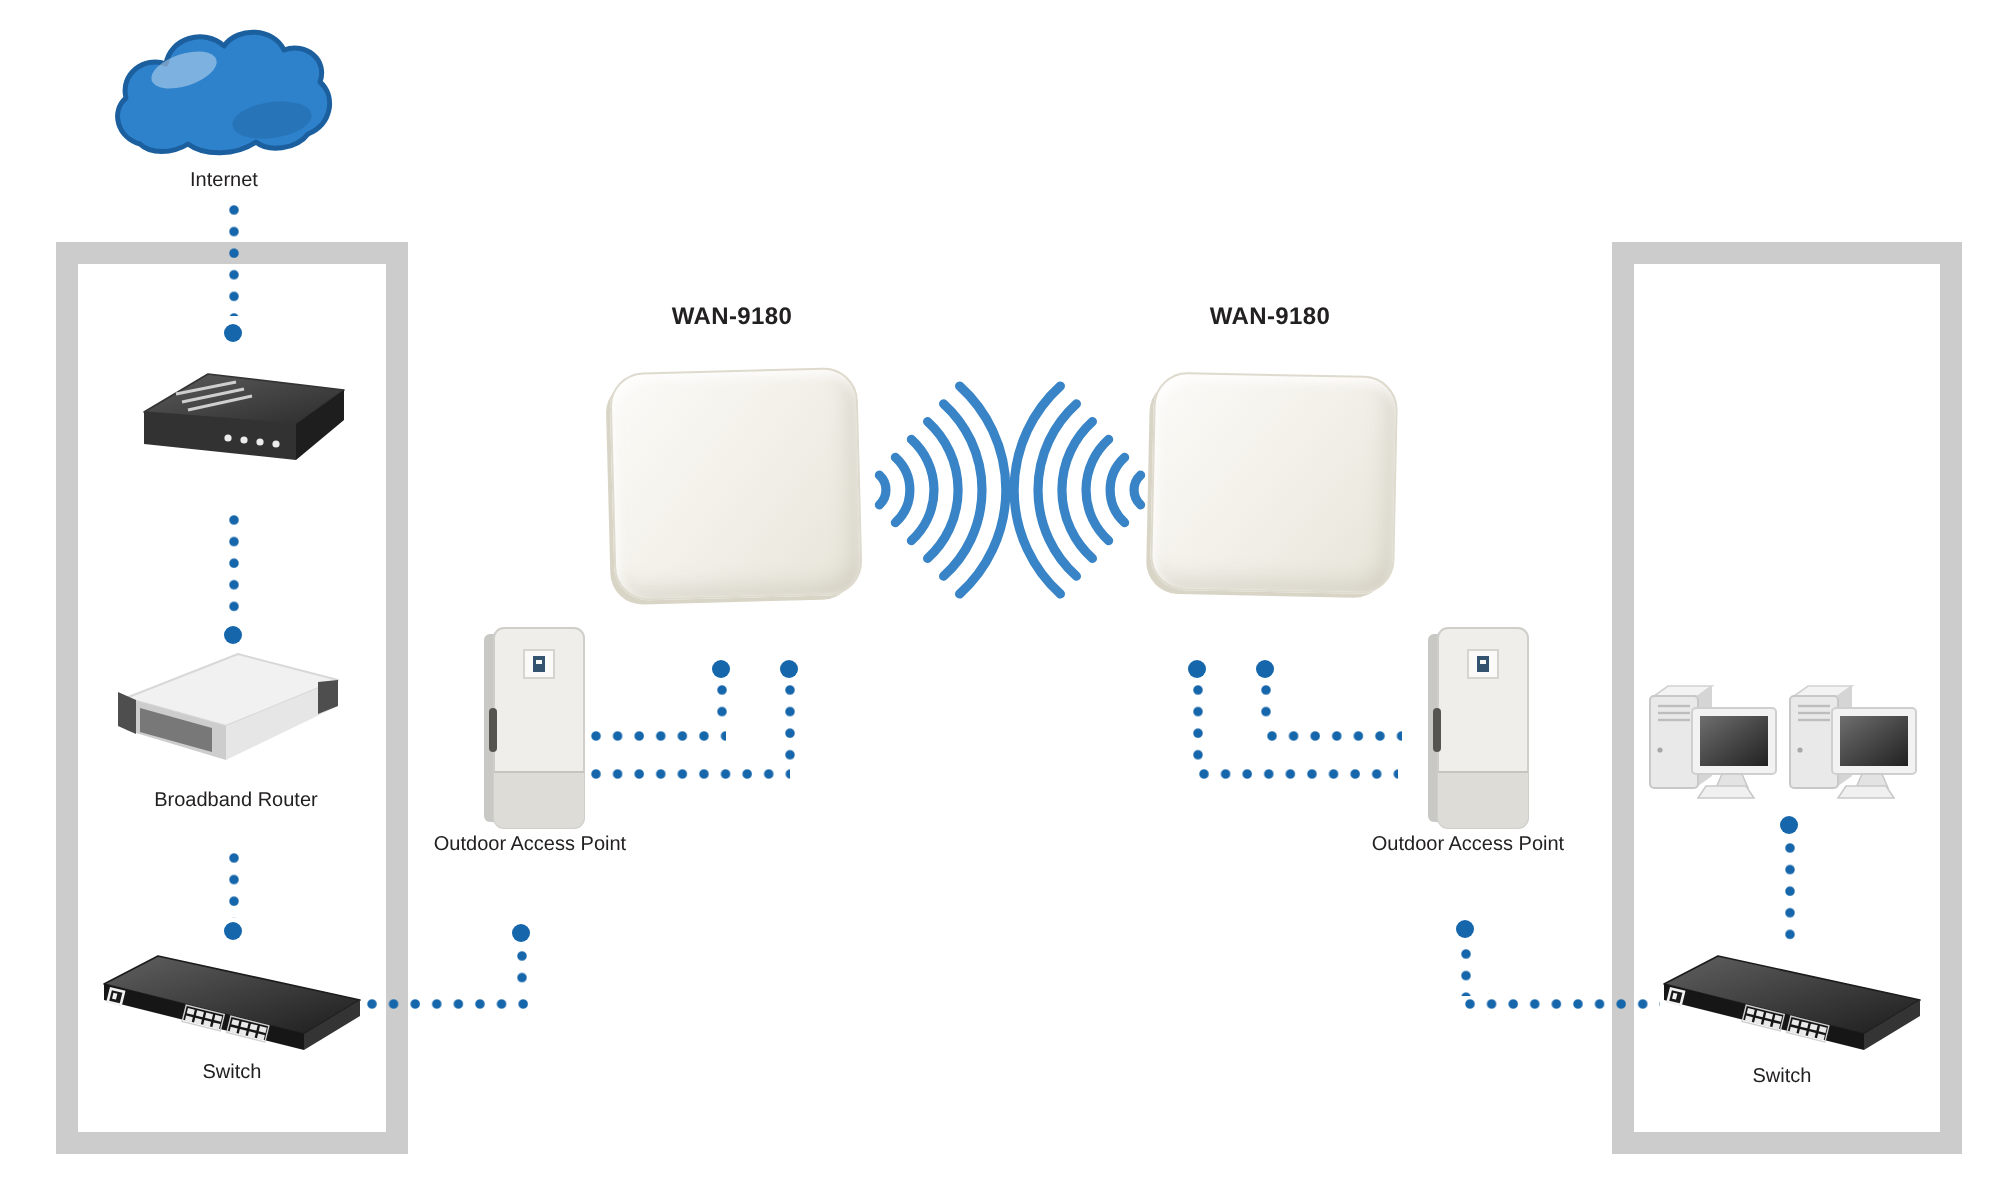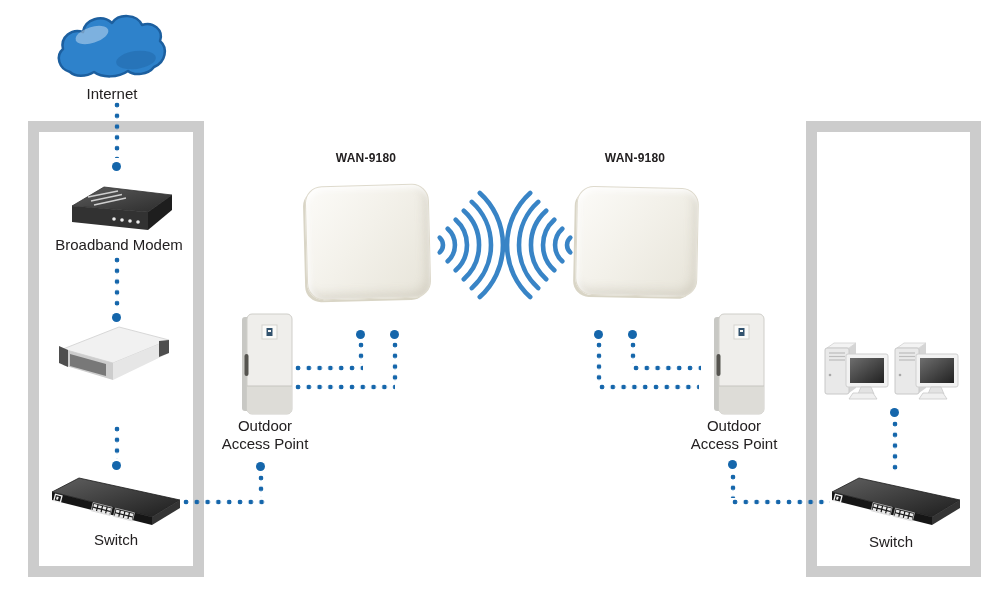--- a/index.html
+++ b/index.html
@@ -4,21 +4,21 @@
 <style>
   :root{
     --dot-blue:#1566ab; --wave-blue:#3884c6; --frame-gray:#cccccc;
     --text:#232021; --cloud-blue:#2e82cb;
   }
   html,body{margin:0;padding:0;background:#ffffff;}
   #canvas{position:relative;width:1000px;height:600px;background:#fff;overflow:hidden;
           font-family:"Liberation Sans",sans-serif;}
   .frame{position:absolute;border:11px solid var(--frame-gray);box-sizing:border-box;z-index:1;background:transparent;}
   .node{position:absolute;z-index:2;}
-  .lbl{position:absolute;font-size:15px;color:var(--text);text-align:center;line-height:1.22;z-index:5;}
+  .lbl{position:absolute;font-size:10px;color:var(--text);text-align:center;line-height:1.22;z-index:5;}
   .lbl.b{font-weight:bold;font-size:12px;letter-spacing:.2px;}
   
   .hd{position:absolute;height:6px;z-index:4;background-repeat:repeat-x;background-size:10.8px 6px;
       background-image:radial-gradient(circle at 3px 3px,var(--dot-blue) 2.05px,rgba(0,0,0,0) 2.65px);}
   .vd{position:absolute;width:6px;z-index:4;background-repeat:repeat-y;background-size:6px 10.8px;
       background-image:radial-gradient(circle at 3px 3px,var(--dot-blue) 2.05px,rgba(0,0,0,0) 2.65px);}
   .bd{position:absolute;width:9px;height:9px;border-radius:50%;background:var(--dot-blue);z-index:4;}
   
   .antenna{position:absolute;border-radius:17px;z-index:2;
     background:linear-gradient(128deg,#fcfbf8 0%,#f3f1ea 45%,#e7e4d9 100%);
@@ -76,35 +76,35 @@
       <polygon points="10,26 86,32 86,50 10,42" fill="#323232"></polygon>
       <polygon points="86,32 110,15 110,30 86,50" fill="#1e1e1e"></polygon>
       <g fill="#ececec">
         <circle cx="52" cy="39" r="1.8"></circle>
           <circle cx="60" cy="40" r="1.8"></circle>
         <circle cx="68" cy="41" r="1.8"></circle>
           <circle cx="76" cy="42" r="1.8"></circle>
       </g>
     </svg>
   </div>
-  <div class="lbl" style="left:44px;top:236px;width:150px">Broadband Modem</div>
 
   <div class="vd" style="left:114px;top:257px;height:52px"></div>
   <div class="bd" style="left:112px;top:313px"></div>
 
   <div class="node" style="left:57px;top:323px;width:118px;height:62px">
     <svg width="118" height="62" viewBox="0 0 118 62">
       <polygon points="6,26 62,4 112,17 56,40" fill="#f1f1f1" stroke="#d8d8d8" stroke-width="1" stroke-linejoin="round"></polygon>
       <polygon points="6,26 56,40 56,57 6,42" fill="#cdcdcd"></polygon>
       <polygon points="13,31 49,41 49,53 13,43" fill="#787878"></polygon>
       <polygon points="56,40 112,17 112,30 56,57" fill="#e6e6e6"></polygon>
       <polygon points="102,18 112,17 112,30 102,34" fill="#4e4e4e"></polygon>
       <polygon points="2,23 11,27 11,44 2,40" fill="#4e4e4e"></polygon>
     </svg>
   </div>
+  <div class="lbl" style="left:43px;top:395px;width:150px">Broadband Router</div>
 
   <div class="vd" style="left:114px;top:426px;height:33px"></div>
   <div class="bd" style="left:112px;top:461px"></div>
 
   <div class="node" style="left:48px;top:477px;width:134px;height:50px">
     <svg width="134" height="50" viewBox="0 0 134 50">
       <polygon points="4,15 31,1 132,23 104,40" fill="url(#gSwTop)" stroke="#1c1c1c" stroke-width="0.8" stroke-linejoin="round"></polygon>
       <polygon points="4,15 104,40 104,48 4,23" fill="#161616"></polygon>
       <polygon points="104,40 132,23 132,31 104,48" fill="#343434"></polygon>
       <g transform="translate(7,16.5) rotate(14)">

